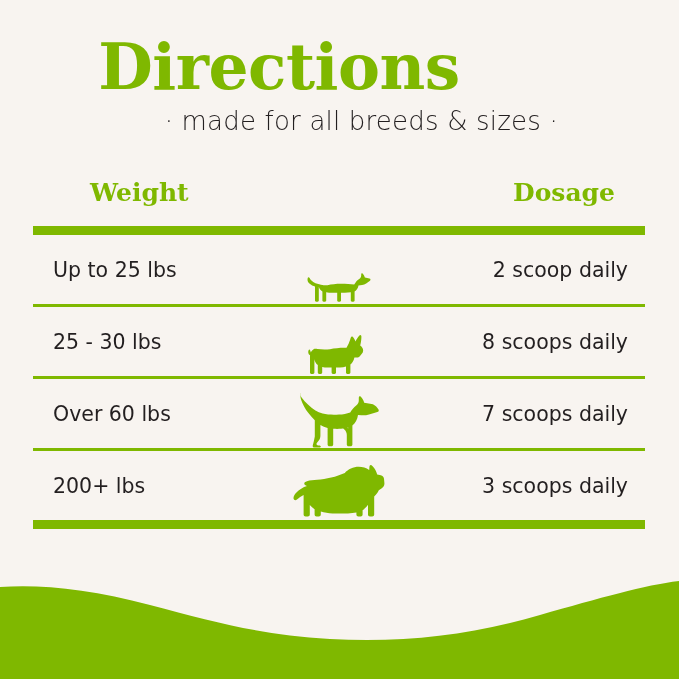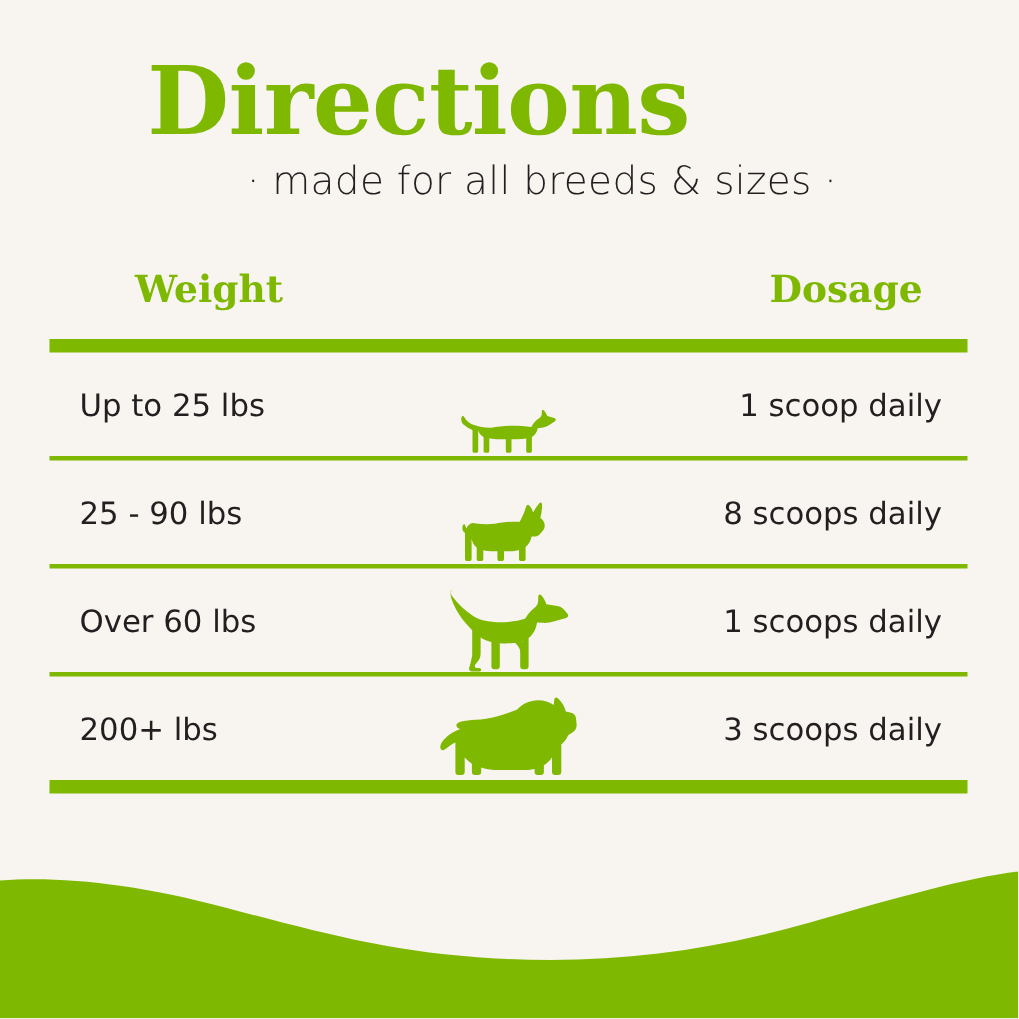--- a/index.html
+++ b/index.html
@@ -144,21 +144,21 @@
 
     <div id="table-head">
       <div class="col-header">Weight</div>
       <div class="col-header">Dosage</div>
     </div>
 
     <div class="rule rule-thick"></div>
 
     <div class="table-row">
       <div class="cell cell-weight">Up to 25 lbs</div>
-      <div class="cell cell-dosage">1 scoop daily</div>
+      <div class="cell cell-dosage">2 scoop daily</div>
       <div class="dog-slot">
         <svg width="64" height="34" viewBox="0 0 64 34" aria-hidden="true">
           <path class="dog-shape" d="M8.5 13.2 C12.5 14.6 16.8 15.4 20.5 15.2
             C24.5 14.4 29 13.8 34 13.8 C39 13.8 43.5 14.1 47.2 14.6
             C48.6 12.2 50.2 10.2 52.2 9.0 C53.6 8.2 54.4 6.6 54.2 4.8
             C54.1 3.4 54.8 2.8 55.6 3.6 C56.6 4.6 57.4 6.0 57.9 7.4
             L62.4 8.6 C63.6 8.9 63.9 10.0 63.0 10.8 L59.2 13.4
             C58.0 14.2 56.6 14.8 55.1 15.0 L51.5 15.5
             C51.0 18.2 49.6 20.3 47.6 21.4 L47.6 30.6
             C47.6 31.3 47.1 31.8 46.4 31.8 L45.0 31.8
@@ -174,21 +174,21 @@
             C8.5 31.8 8.0 31.3 8.0 30.6 L8.0 16.6
             C6.1 16.0 4.2 14.9 2.4 13.4 C0.9 12.1 0.2 10.3 0.6 8.4
             C0.9 7.1 2.0 6.9 2.6 8.1 C3.8 10.4 5.9 12.3 8.5 13.2 Z"></path>
         </svg>
       </div>
     </div>
 
     <div class="rule rule-thin"></div>
 
     <div class="table-row">
-      <div class="cell cell-weight">25 - 90 lbs</div>
+      <div class="cell cell-weight">25 - 30 lbs</div>
       <div class="cell cell-dosage">8 scoops daily</div>
       <div class="dog-slot">
         <svg width="62" height="43" viewBox="0 0 62 43" aria-hidden="true">
           <path class="dog-shape" d="M9.5 16.0 C13.5 16.6 18.0 16.6 22.0 16.2
             C27.0 15.2 33.0 14.6 38.5 14.8 C40.0 12.0 41.4 9.2 42.2 6.4
             C42.6 5.0 43.2 2.8 44.4 3.6 C45.8 4.6 46.8 6.6 47.4 8.6
             C48.6 6.4 50.0 4.2 51.4 2.6 C52.4 1.4 53.4 2.2 53.4 3.8
             C53.4 6.4 53.0 9.6 52.2 12.4 C53.6 13.3 54.6 14.6 55.0 16.2
             C55.4 17.8 55.0 19.4 54.0 20.6 L52.0 23.0
             C51.2 24.0 50.0 24.6 48.8 24.6 L46.4 24.6
@@ -209,21 +209,21 @@
             C1.0 16.2 2.0 16.4 2.2 17.4 C2.6 19.0 3.2 20.4 4.2 21.6
             C4.8 22.4 4.2 23.2 3.4 22.8 C2.4 22.5 1.6 22.1 1.0 21.5 Z"></path>
         </svg>
       </div>
     </div>
 
     <div class="rule rule-thin"></div>
 
     <div class="table-row">
       <div class="cell cell-weight">Over 60 lbs</div>
-      <div class="cell cell-dosage">1 scoops daily</div>
+      <div class="cell cell-dosage">7 scoops daily</div>
       <div class="dog-slot">
         <svg width="80" height="56" viewBox="0 0 80 56" aria-hidden="true">
           <path class="dog-shape" d="M2.2 1.6 C1.2 2.6 1.4 4.0 2.6 5.6
             C6.4 10.6 11.2 15.2 16.4 18.6 C18.6 20.0 21.0 21.0 23.6 21.6
             C28.6 22.8 34.4 23.0 40.0 22.6 C44.0 22.3 47.8 21.6 51.2 20.4
             C52.8 17.6 54.8 15.2 57.2 13.4 C58.8 12.2 59.8 10.4 59.8 8.4
             L59.8 6.0 C59.8 4.4 60.8 3.8 61.8 4.8 C63.4 6.4 64.6 8.6 65.2 10.8
             L72.6 12.0 C74.4 12.3 76.0 13.2 77.2 14.6 L79.2 17.0
             C80.2 18.2 79.8 19.6 78.4 20.0 L70.0 22.4
             C67.6 23.1 65.0 23.4 62.4 23.2 L59.0 23.0

